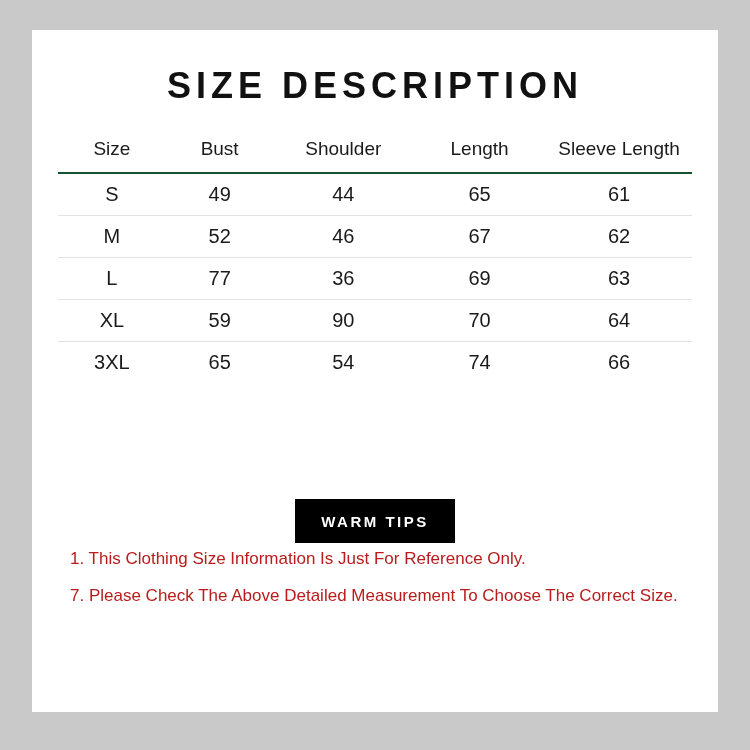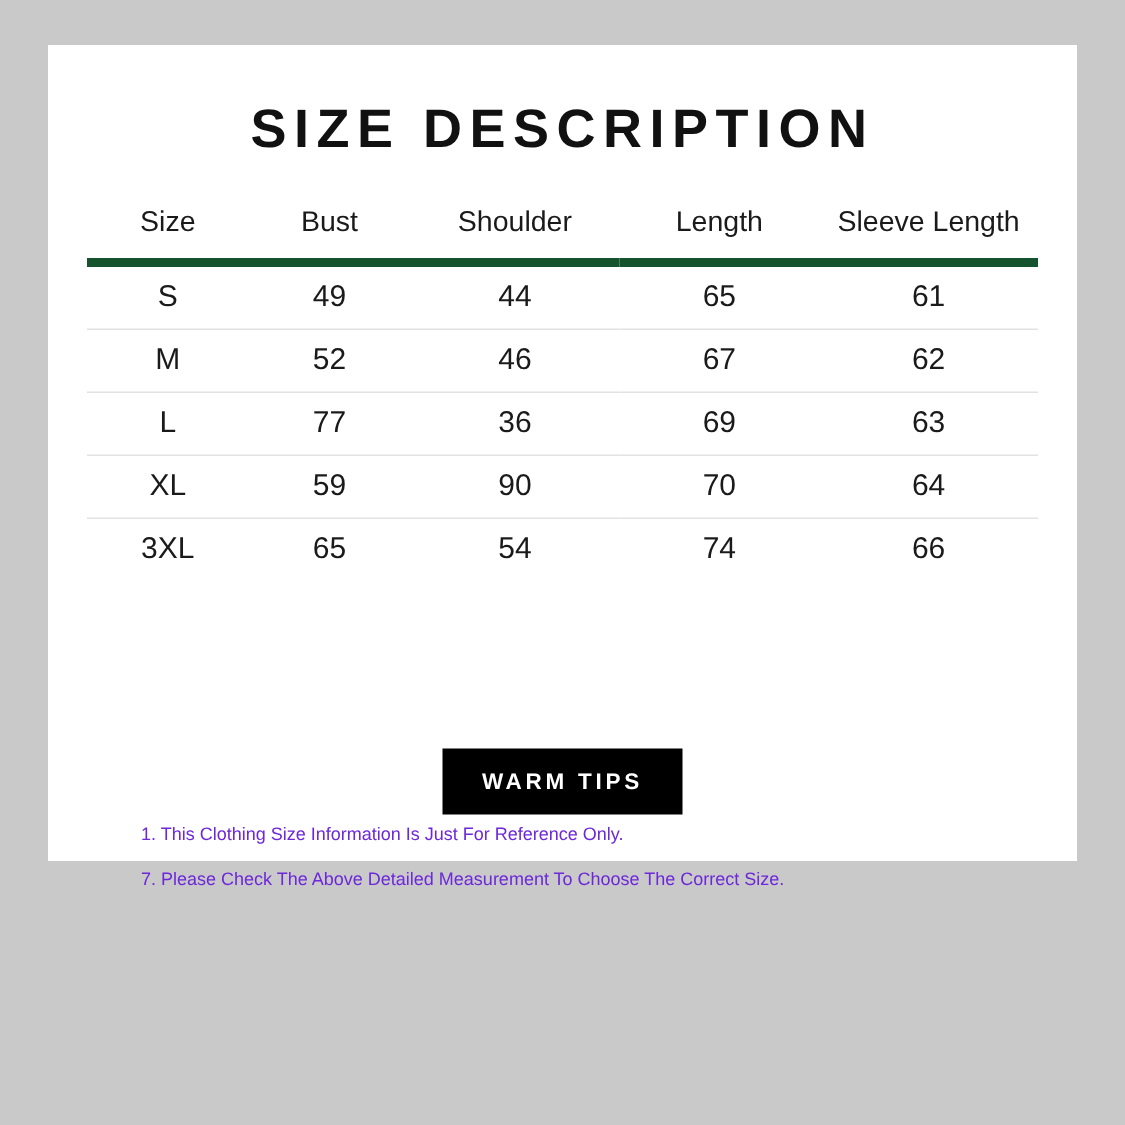--- a/index.html
+++ b/index.html
@@ -20,21 +20,21 @@
     width: 750px;
     height: 750px;
     background: #c9c9c9;
     box-sizing: border-box;
   }
   .card {
     position: absolute;
     left: 32px;
     top: 30px;
     width: 686px;
-    height: 544px;
+    height: 682px;
     background: #ffffff;
     box-sizing: border-box;
   }
   .title {
     position: absolute;
     left: 0;
     top: 35px;
     width: 686px;
     text-align: center;
     font-size: 36px;
@@ -56,21 +56,21 @@
     color: #1a1a1a;
   }
   table.size-table th {
     font-weight: normal;
     font-size: 19px;
     padding: 8px 0 12px 0;
     text-align: center;
     color: #1a1a1a;
   }
   table.size-table thead tr {
-    border-bottom: 6px solid #14532d;
+    border-bottom: 2px solid #14532d;
   }
   table.size-table td {
     text-align: center;
     padding: 9px 0 9px 0;
     font-size: 20px;
     border-bottom: 1px solid #e2e2e2;
     color: #1a1a1a;
   }
   table.size-table tbody tr:last-child td {
     border-bottom: none;
@@ -98,25 +98,24 @@
     justify-content: center;
     margin-top: 17px;
   }
   .notes {
     position: absolute;
     left: 38px;
     top: 518px;
     width: 620px;
   }
   .note {
-    font-size: 12px;
-    color: #6d28d9;
+    font-size: 17px;
+    color: #b91c1c;
     line-height: 1.35;
     margin-bottom: 14px;
-    margin-left: 24px;
   }
 </style>
 </head>
 <body>
 
 <div class="page">
   <div class="card">
 
     <div class="title">SIZE DESCRIPTION</div>
 

